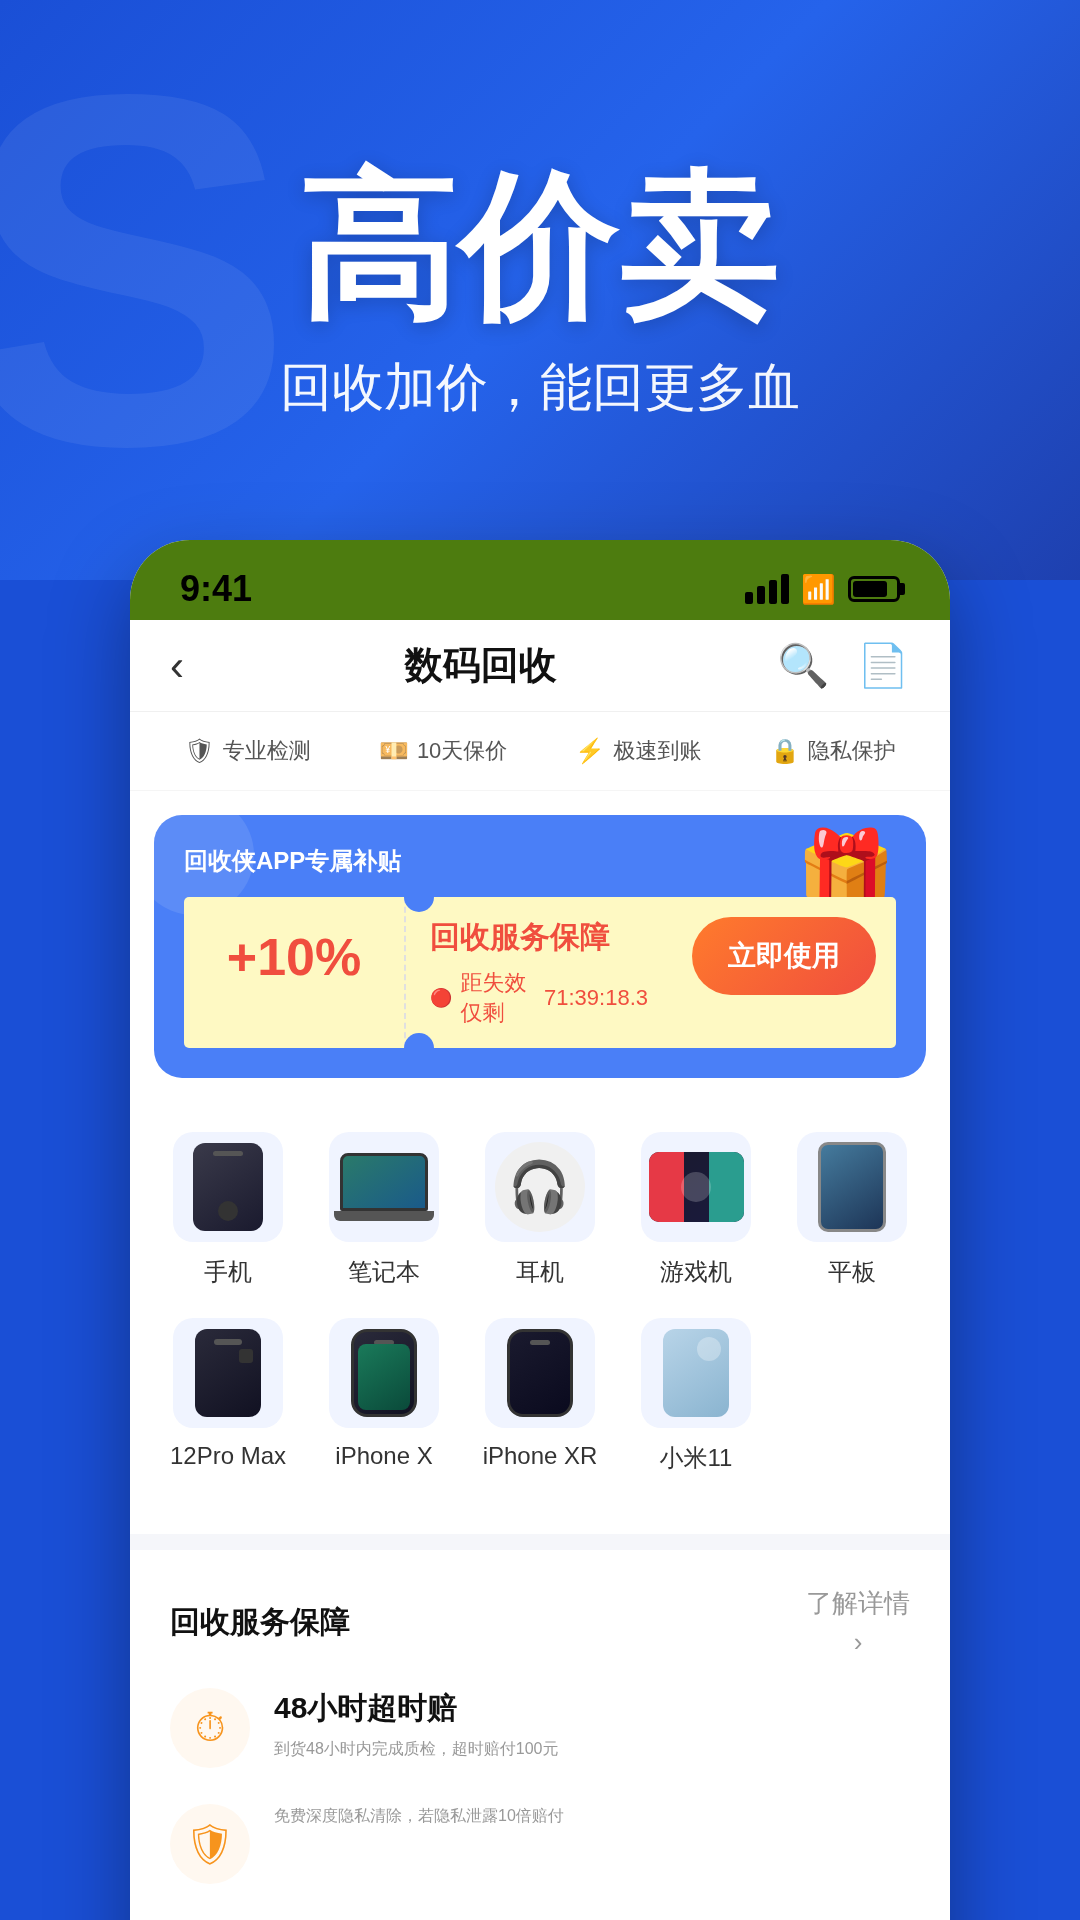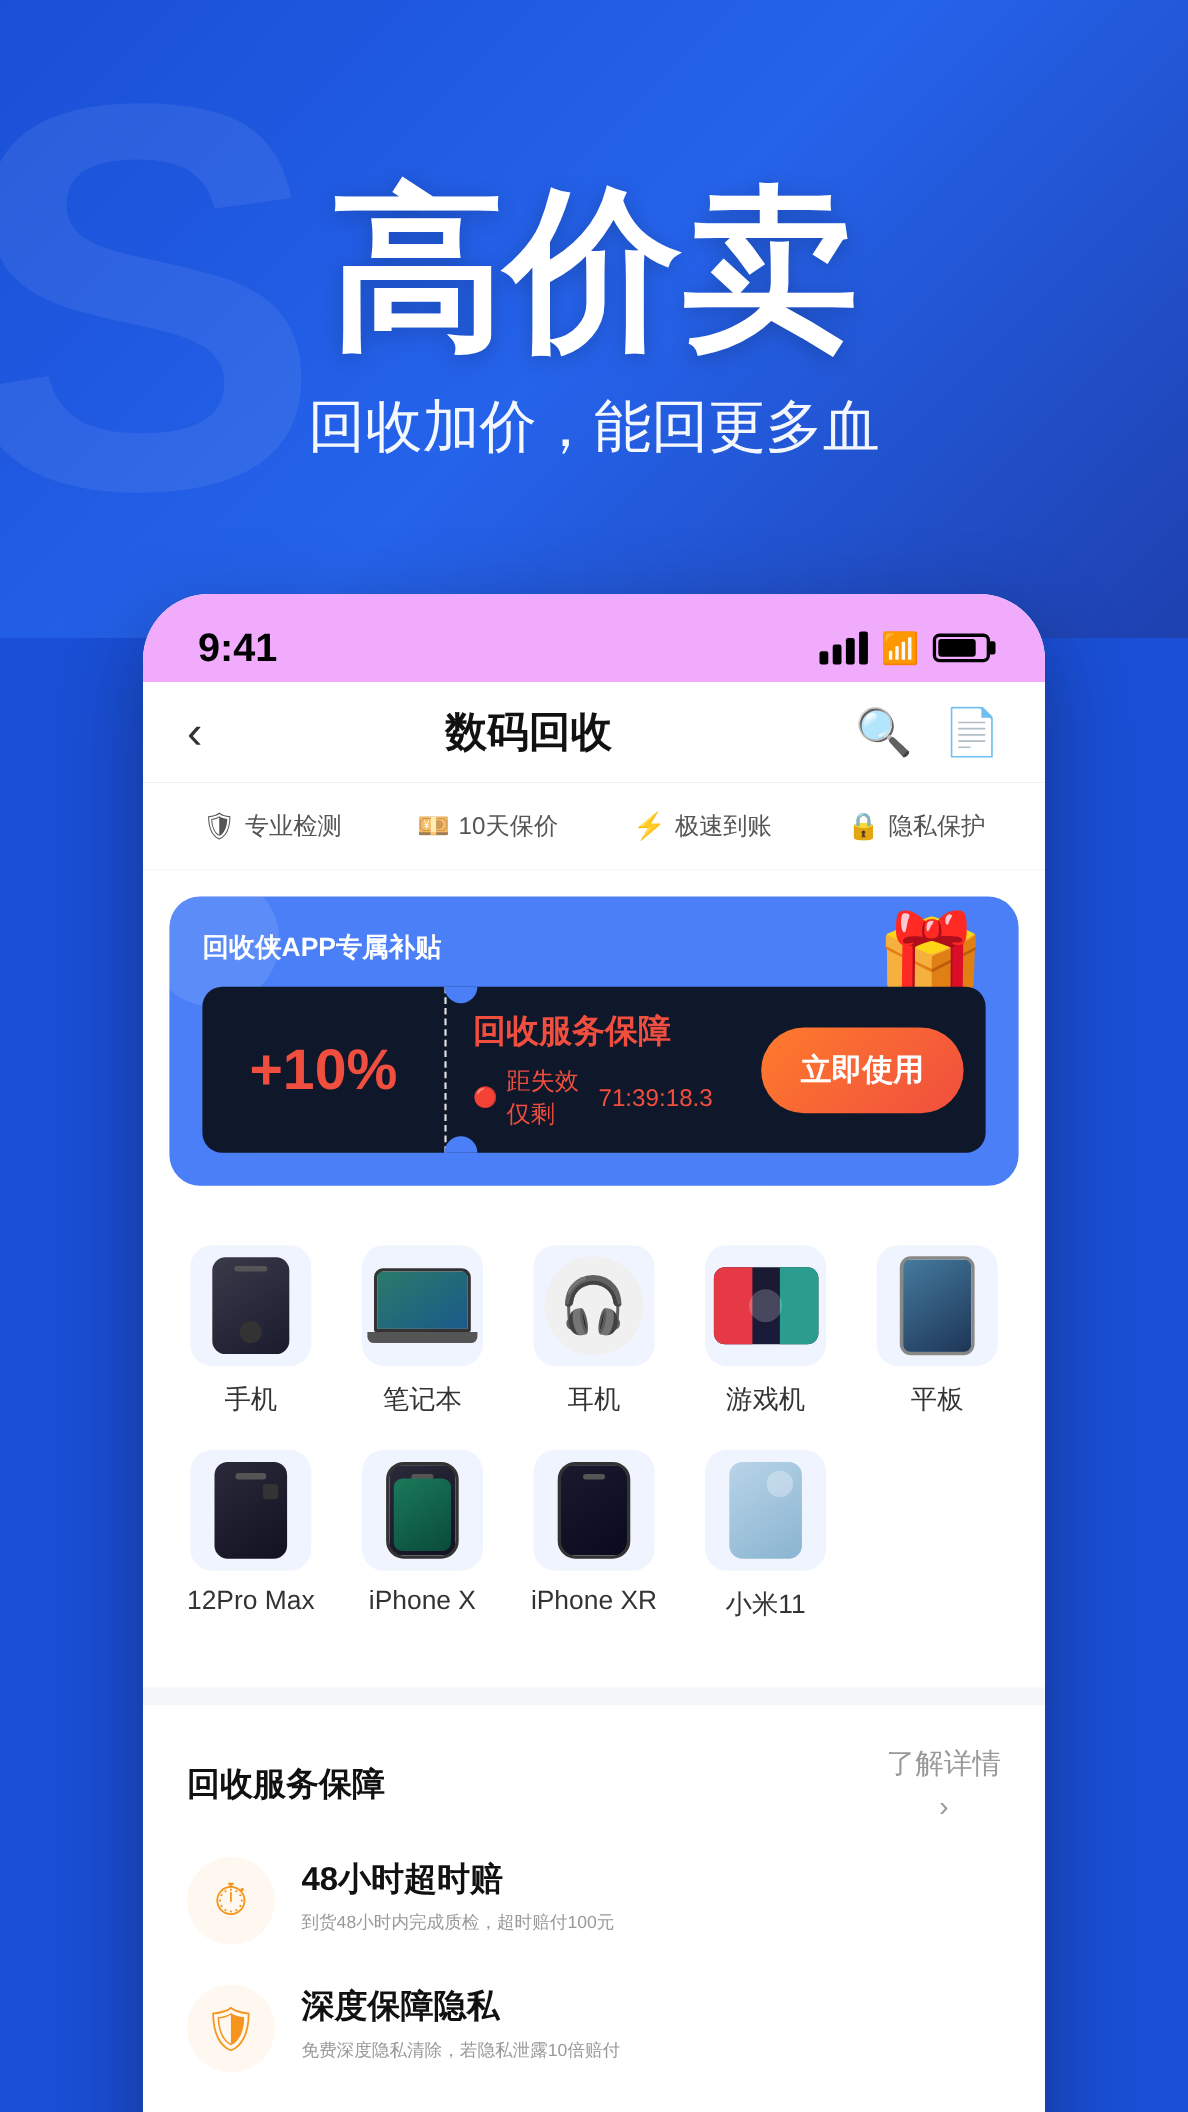--- a/index.html
+++ b/index.html
@@ -61,21 +61,21 @@
       border-radius: 60px;
       overflow: hidden;
       box-shadow: 0 30px 80px rgba(0,0,0,0.35);
       position: relative;
       z-index: 10;
       margin-top: -30px;
     }
 
     
     .status-bar {
-      background: #f0abfc;
+      background: #4d7c0f;
       display: flex;
       justify-content: space-between;
       align-items: center;
       padding: 28px 50px 10px;
     }
     .status-time {
       font-size: 36px;
       font-weight: 600;
       color: #000;
     }
@@ -194,24 +194,24 @@
       background: rgba(255,255,255,0.1);
       border-radius: 50%;
     }
     .promo-label {
       font-size: 24px;
       font-weight: 700;
       color: #fff;
       margin-bottom: 20px;
     }
     .coupon-card {
-      background: #0f172a;
-      border-radius: 18px;
-      display: flex;
-      align-items: center;
+      background: #fef9c3;
+      border-radius: 5px;
+      display: flex;
+      align-items: flex-start;
       overflow: hidden;
       position: relative;
     }
     .coupon-card::before {
       content: '';
       position: absolute;
       left: 220px;
       top: -15px;
       width: 30px;
       height: 30px;
@@ -561,21 +561,20 @@
           <div class="guarantee-item-title">48小时超时赔</div>
           <div class="guarantee-item-desc">到货48小时内完成质检，超时赔付100元</div>
         </div>
       </div>
 
       <div class="guarantee-item">
         <div class="guarantee-icon-wrap">
           <span style="color:#f7941d;font-size:40px;">🛡</span>
         </div>
         <div class="guarantee-content">
-          <div class="guarantee-item-title">深度保障隐私</div>
           <div class="guarantee-item-desc">免费深度隐私清除，若隐私泄露10倍赔付</div>
         </div>
       </div>
 
       <div class="guarantee-item">
         <div class="guarantee-icon-wrap">
           
         </div>
         <div class="guarantee-content">
           <div class="guarantee-item-title">丢失100%赔付</div>

